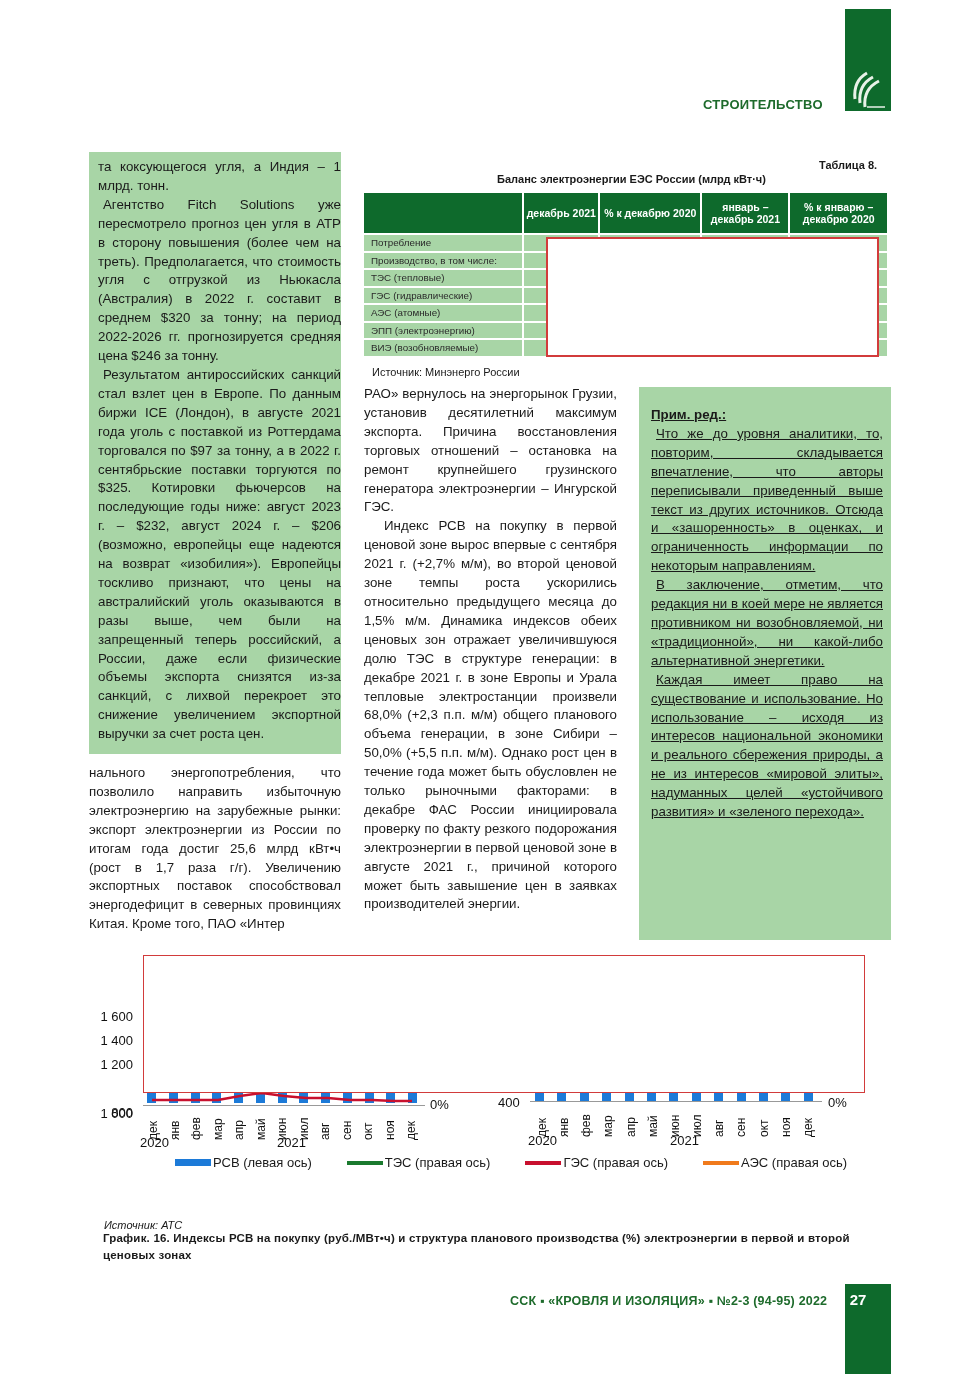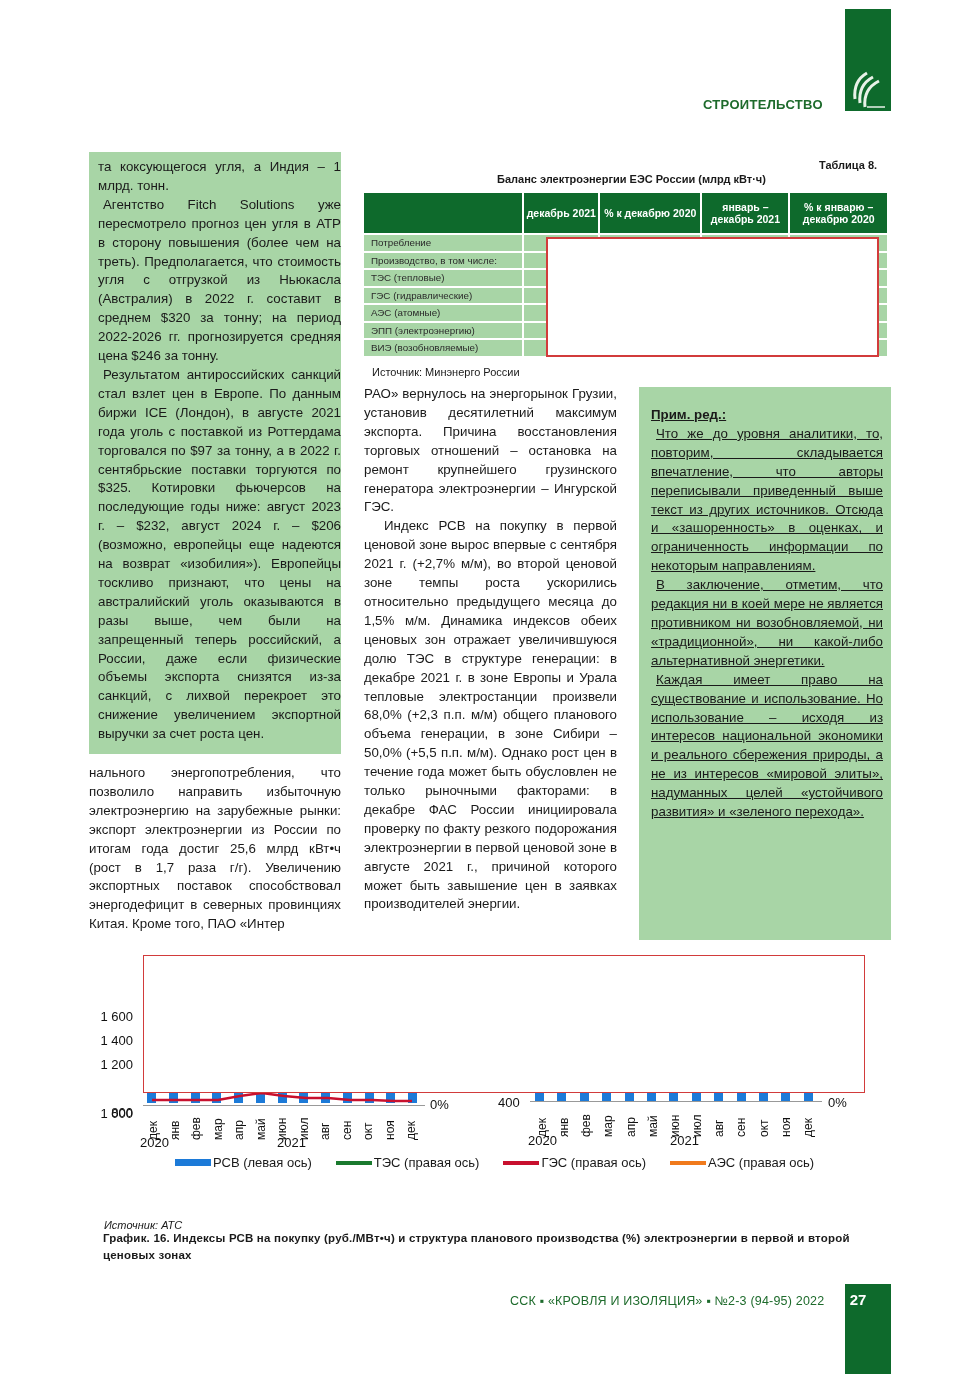--- a/index.html
+++ b/index.html
@@ -32,21 +32,21 @@
   .chart-redbox { left:143px; top:955px; width:722px; height:138px; border:1.5px solid #d23b3b; box-sizing:border-box; background:#fff; }
   .ytick { font-size:13px; color:#111; text-align:right; width:40px;margin-top:8px; }
   .month { font-size:12px; writing-mode:vertical-rl; transform:rotate(180deg); color:#111; }
   .yearlbl { font-size:13px; color:#111; }
   .bar { background:#1c7ad8; width:9px; height:10px; }
   .legend-item { font-size:13px; display:flex; align-items:center; gap:2px; }
   .legend-swatch { display:inline-block; height:4px; }
   .caption { left:103px; top:1186px; width:785px; font-size:11.5px; font-weight:bold; line-height:17px; letter-spacing:0.2px;margin-top:44px; }
   .caption-src { left:104px; top:1219px; font-size:11px; font-style:italic; }
   
-  .footer-text { left:510px; top:1294px; font-size:12.5px; color:#1e6b2c; letter-spacing:0.2px; }
+  .footer-text { left:510px; top:1294px; font-size:12.5px; color:#1e6b2c; letter-spacing:0.2px;font-weight:bold; }
   .page-block { left:845px; top:1284px; width:46px; height:90px; background:#0e6a2c; }
   .page-num { left:845px; top:1291px; width:26px; text-align:center; color:#fff; font-weight:bold; font-size:15px; }
 </style>
 </head>
 <body>
 
 <div class="abs logo-block">
   <svg width="46" height="102" viewBox="0 0 46 102">
     <g fill="none" stroke="#e8f2e8" stroke-width="3">
       <path d="M10 90 Q8 72 22 64"></path>
@@ -231,21 +231,21 @@
     <span class="month">сен</span>
     <span class="month">окт</span>
     <span class="month">ноя</span>
     <span class="month">дек</span>
   </div>
   <div class="abs yearlbl" style="left:528px;top:1133px;">2020</div>
   <div class="abs yearlbl" style="left:670px;top:1133px;">2021</div>
 
   <div class="abs chart-redbox"></div>
 
-  <div class="abs" style="left:175px;top:1155px;display:flex;gap:24px;">
+  <div class="abs" style="left:175px;top:1155px;display:flex;gap:35px;">
     <div class="legend-item">
       <span class="legend-swatch" style="width:36px;background:#1c7ad8;height:7px;"></span>
       <span>РСВ (левая ось)</span>
     </div>
     <div class="legend-item">
       <span class="legend-swatch" style="width:36px;background:#1a7a2e;"></span>
       <span>ТЭС (правая ось)</span>
     </div>
     <div class="legend-item">
       <span class="legend-swatch" style="width:36px;background:#c8102e;"></span>

